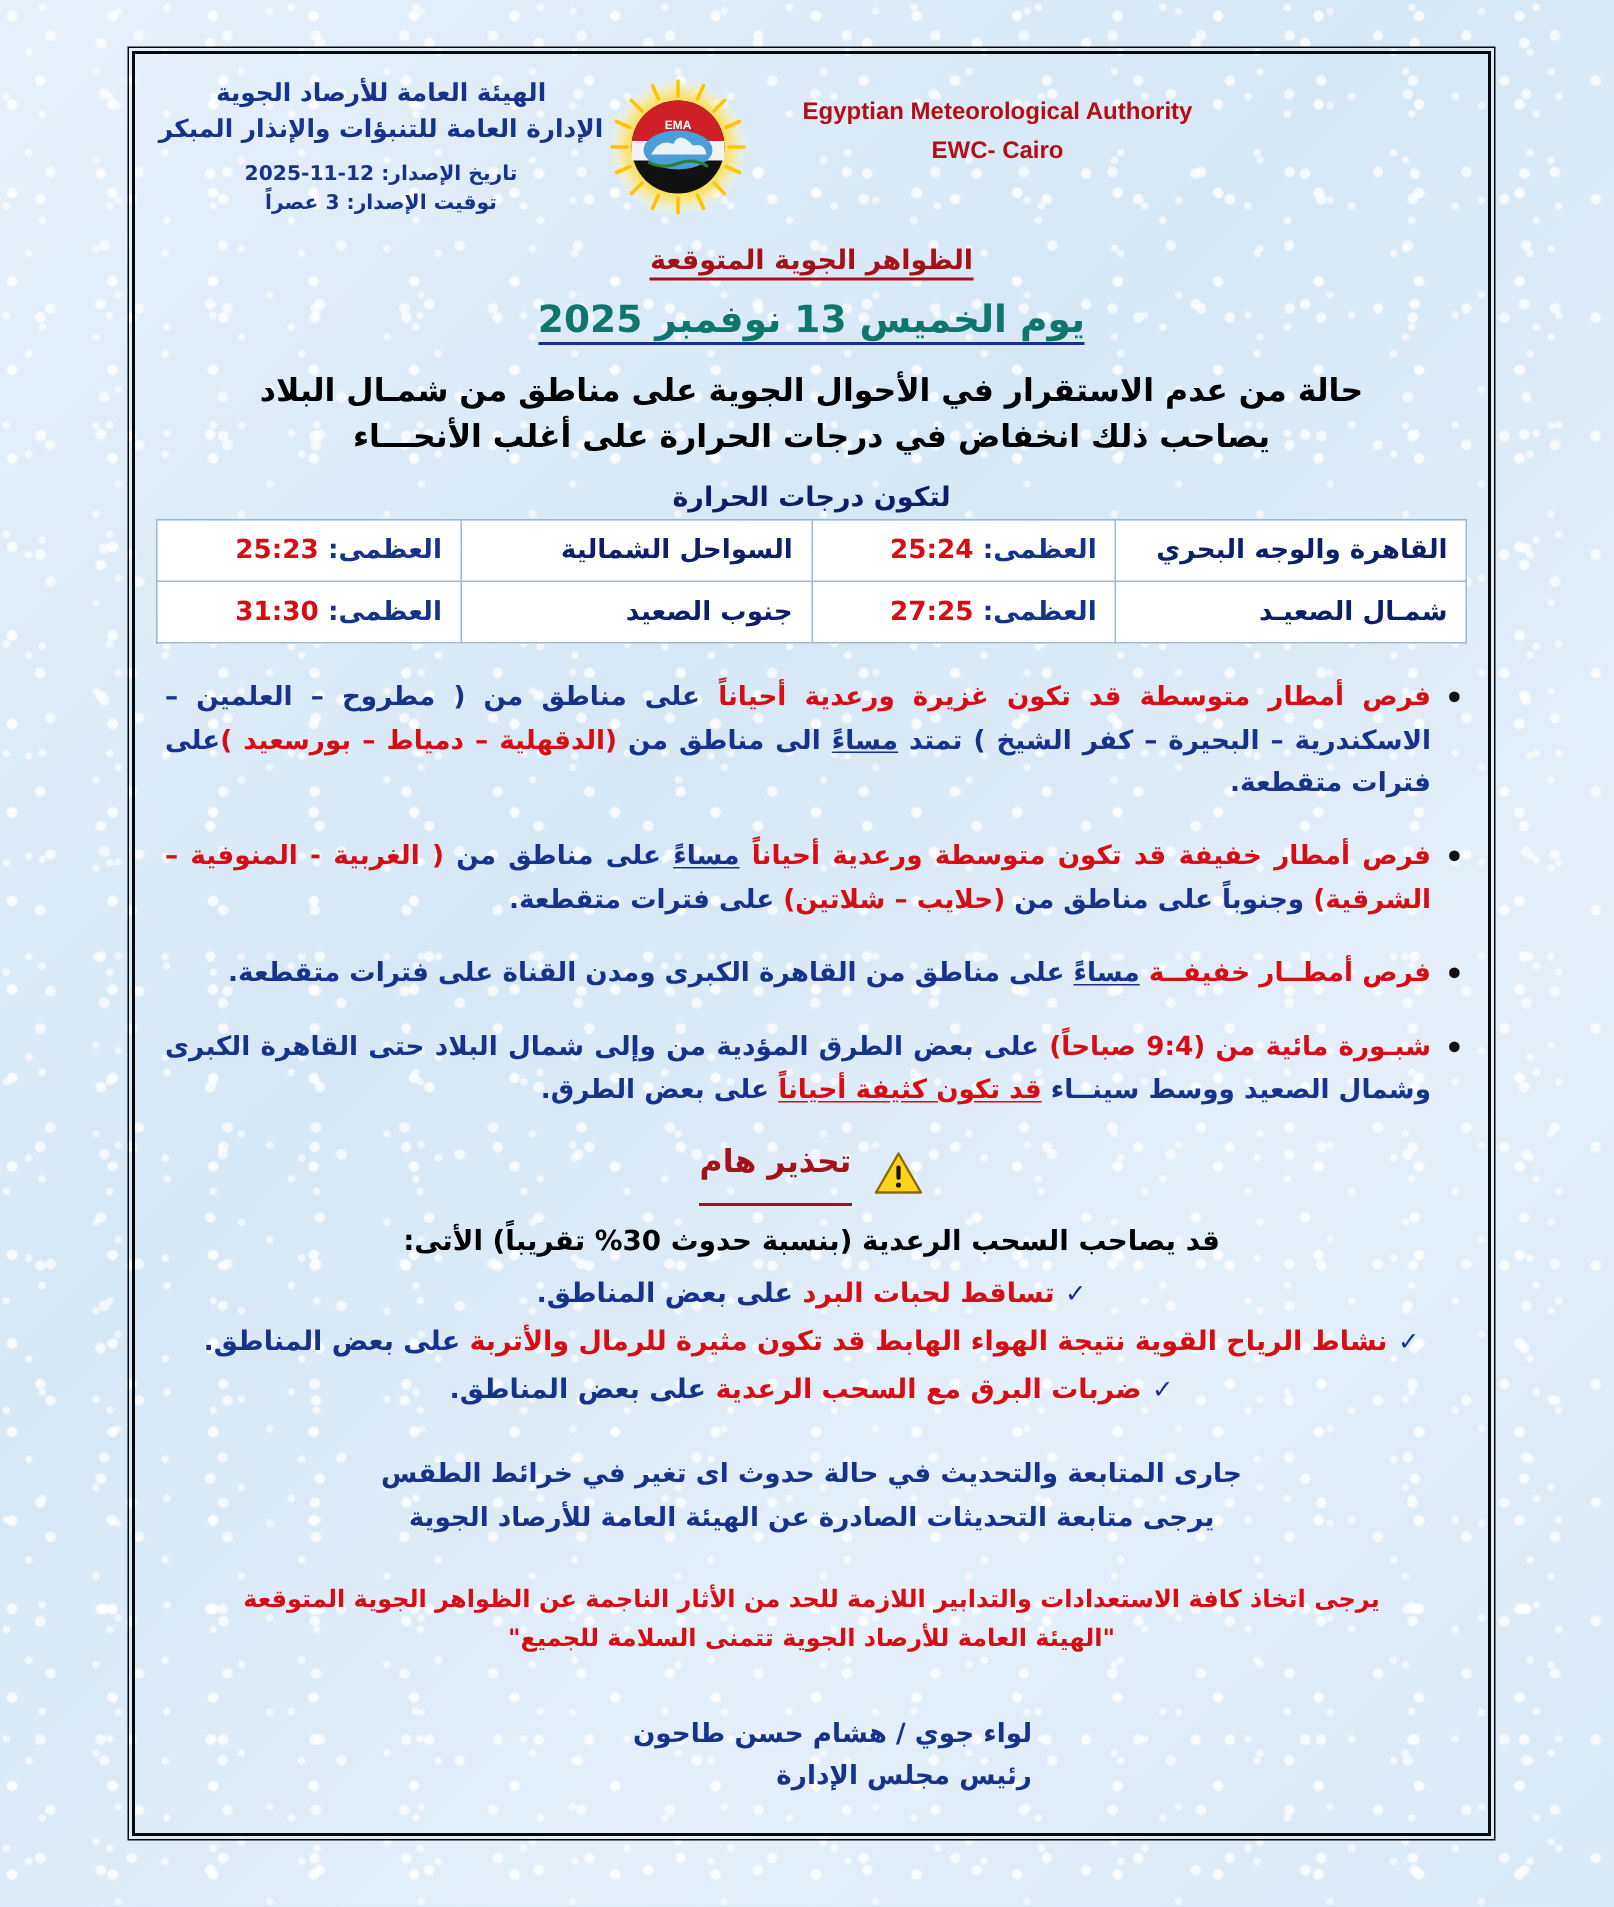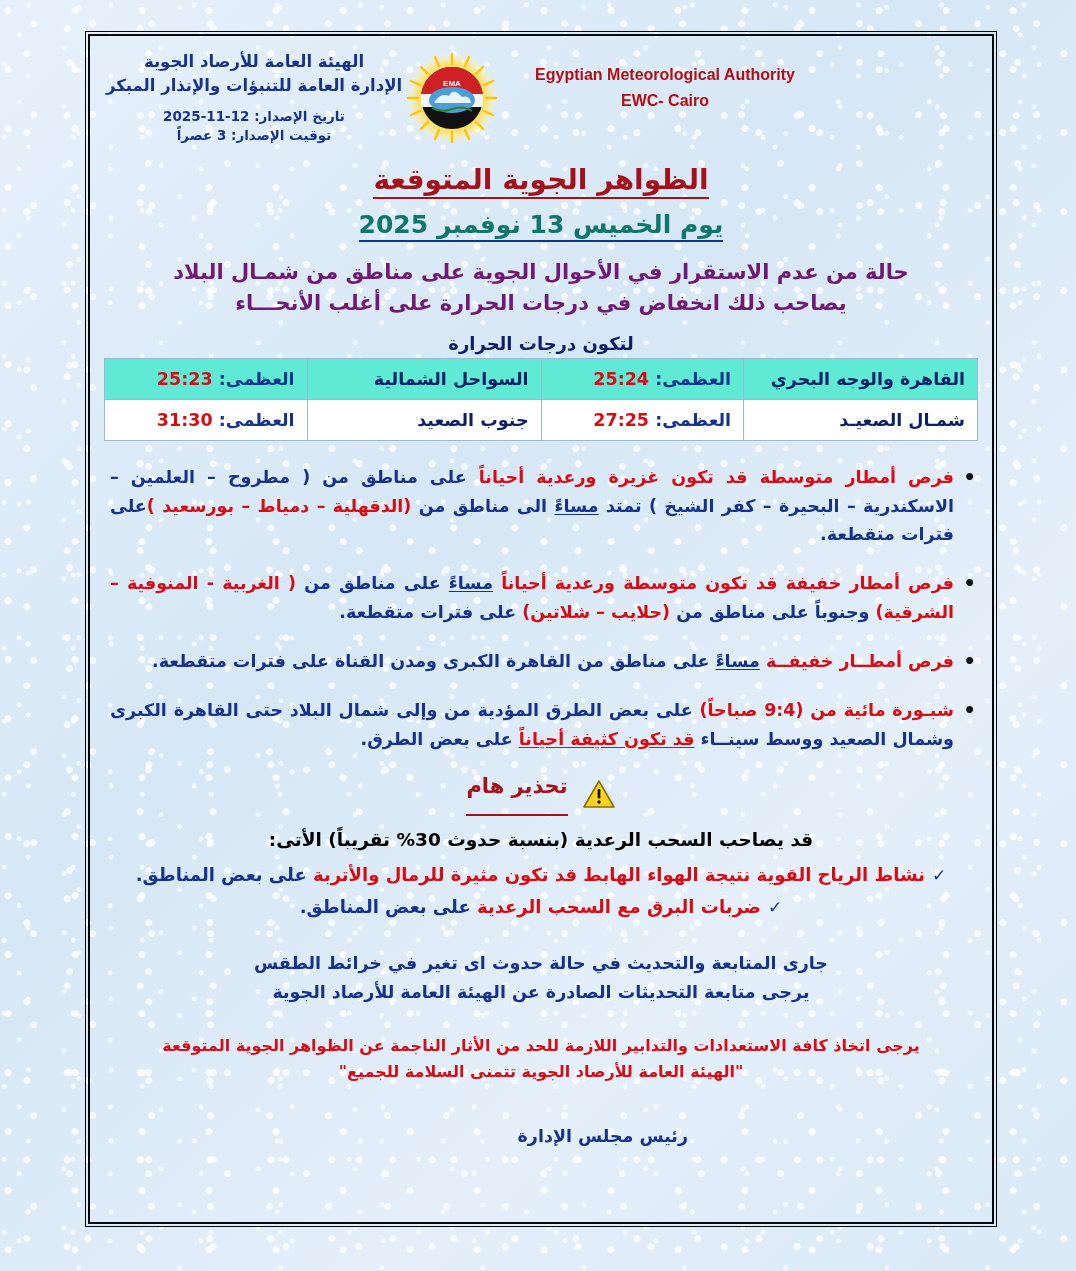--- a/index.html
+++ b/index.html
@@ -102,37 +102,37 @@
     flex: 0 0 auto;
     margin-top: 4px;
   }
   .logo-wrap svg { display: block; }
 
   
   .title-main {
     text-align: center;
     color: #a3121a;
     font-weight: bold;
-    font-size: 28px;
+    font-size: 18px;
     margin-top: 13px;
     letter-spacing: 0;
   }
   .title-main span { border-bottom: 2.5px solid #a3121a; padding-bottom: 1px; }
   .title-date {
     text-align: center;
     color: #0f766e;
     font-weight: bold;
     font-size: 25px;
     margin-top: 14px;
   }
   .title-date span { border-bottom: 2.5px solid #16338c; padding-bottom: 1px; }
 
   .alert-line {
     text-align: center;
-    color: #701a75;
+    color: #000000;
     font-weight: bold;
     font-size: 21px;
     line-height: 1.48;
     margin-top: 18px;
   }
   .alert-line .l2 { display: block; }
 
   .temp-caption {
     text-align: center;
     color: #0d1f66;
@@ -150,21 +150,21 @@
     table-layout: fixed;
   }
   table.temps td {
     border: 1px solid #9cb8d4;
     padding: 6px 12px;
     font-size: 17.5px;
     font-weight: bold;
     height: 28px;
     vertical-align: middle;
   }
-  table.temps tr.r1 td { background: #5eead4; }
+  table.temps tr.r1 td { background: #ffffff; }
   table.temps tr.r2 td { background: #ffffff; }
   td.region { color: #0d1f66; text-align: right; width: 27%; }
   td.value  { text-align: right; width: 23%; }
   td.value .lbl { color: #16338c; }
   td.value .num { color: #d60d14; }
 
   
   ul.forecast {
     list-style: none;
     margin: 22px 0 0 0;
@@ -373,31 +373,33 @@
       <svg class="tri-icon" viewBox="0 0 34 31" aria-hidden="true">
         <path d="M17 2 L32 28 L2 28 Z" fill="#ffd21e" stroke="#8a6d00" stroke-width="1.6" stroke-linejoin="round"></path>
         <rect x="15.6" y="10" width="2.8" height="9.5" rx="1.2" fill="#151515"></rect>
         <circle cx="17" cy="23" r="1.7" fill="#151515"></circle>
       </svg>
     </span>
   </div>
 
   <div class="warn-intro">قد يصاحب السحب الرعدية (بنسبة حدوث 30% تقريباً) الأتى:</div>
   <ul class="warn-list" id="warn-list">
+      <li><span class="chk">✓</span><span class="red">تساقط لحبات البرد</span><span class="blue"> على بعض المناطق.</span></li>
       <li><span class="chk">✓</span><span class="red">نشاط الرياح القوية نتيجة الهواء الهابط قد تكون مثيرة للرمال والأتربة</span><span class="blue"> على بعض المناطق.</span></li>
       <li><span class="chk">✓</span><span class="red">ضربات البرق مع السحب الرعدية</span><span class="blue"> على بعض المناطق.</span></li>
     </ul>
 
   <div class="closing">
     <div>جارى المتابعة والتحديث في حالة حدوث اى تغير في خرائط الطقس</div>
     <div>يرجى متابعة التحديثات الصادرة عن الهيئة العامة للأرصاد الجوية</div>
   </div>
 
   <div class="closing-red">
     <div>يرجى اتخاذ كافة الاستعدادات والتدابير اللازمة للحد من الأثار الناجمة عن الظواهر الجوية المتوقعة</div>
     <div>"الهيئة العامة للأرصاد الجوية تتمنى السلامة للجميع"</div>
   </div>
 
   <div class="signature">
+    <div>لواء جوي / هشام حسن طاحون</div>
     <div>رئيس مجلس الإدارة</div>
   </div>
 
 </div>
 
 </body></html>

